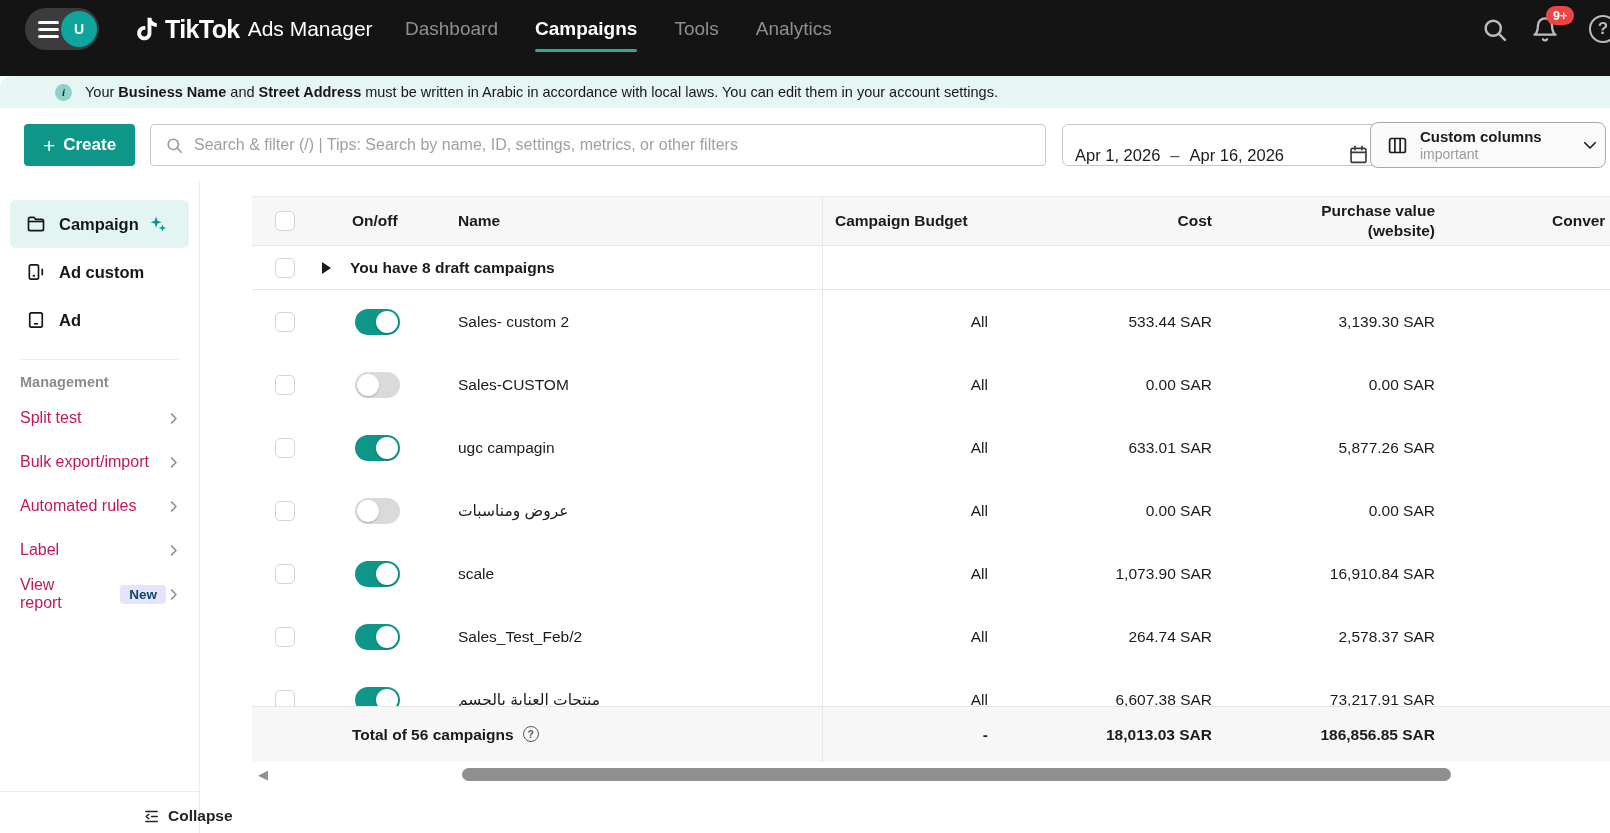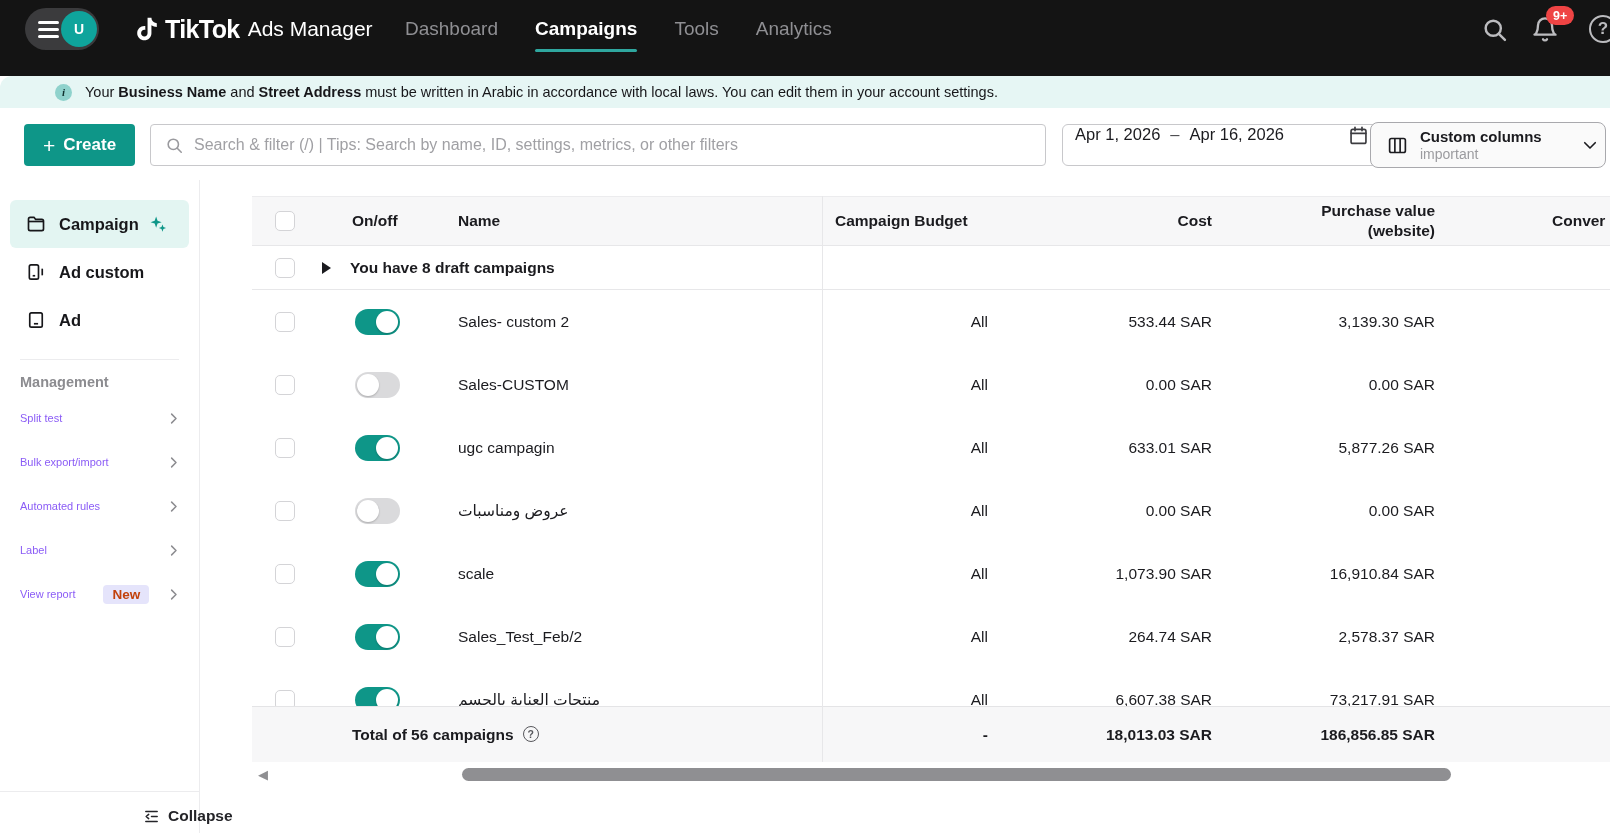--- a/index.html
+++ b/index.html
@@ -49,21 +49,21 @@
                justify-content:center; gap:8px; cursor:pointer; }
   .create-btn .plus{ font-size:21px; font-weight:400; line-height:1; }
   .create-btn .lbl{ font-size:17px; font-weight:700; }
   .search-box{ position:absolute; left:150px; top:124px; width:896px; height:42px; background:#fff;
                border:1px solid #c8c8cb; border-radius:4px; display:flex; align-items:center;
                padding:0 14px; gap:10px; }
   .search-box input{ border:none; outline:none; flex:1; font-size:16px; color:#1b1b1f;
                      font-family:inherit; background:transparent; }
   .search-box input::placeholder{ color:#a0a0a4; }
   .date-picker{ position:absolute; left:1062px; top:124px; width:320px; height:42px; background:#fff;
-                border:1px solid #c8c8cb; border-radius:6px; display:flex; align-items:flex-start;
+                border:1px solid #c8c8cb; border-radius:6px; display:flex; align-items:flex-end;
                 padding:0 12px; font-size:16.5px; cursor:pointer; }
   .date-picker .sep{ margin:0 10px; color:#4a4a4e; }
   .date-picker svg{ margin-left:auto; }
   .columns-btn{ position:absolute; left:1370px; top:122px; width:236px; height:46px; background:#fafafa;
                 border:1px solid #a9a9ad; border-radius:8px; display:flex; align-items:center;
                 padding:0 6px 0 16px; gap:12px; cursor:pointer; }
   .columns-txt{ line-height:1.2; }
   .columns-txt .t1{ font-size:15px; font-weight:700; }
   .columns-txt .t2{ font-size:14px; color:#9b9b9f; }
   .columns-btn .chev{ margin-left:auto; }
@@ -73,22 +73,22 @@
             border-right:1px solid #ececee; }
   .side-item{ display:flex; align-items:center; height:48px; margin:0 10px; padding-left:16px;
               border-radius:6px; cursor:pointer; }
   .side-item.active{ background:#e3f5f2; }
   .side-item .s-label{ font-size:16.5px; font-weight:700; color:#17171a; margin-left:13px; }
   .side-item .sparkle{ margin-left:10px; display:flex; }
   .side-list{ padding-top:20px; }
   .side-divider{ height:1px; background:#ececee; margin:15px 20px 14px 20px; }
   .section-label{ font-size:14.5px; font-weight:700; color:#8c8c90; margin:8px 0 6px 20px; }
   .mgmt-item{ display:flex; align-items:center; height:44px; padding:0 18px 0 20px; cursor:pointer; }
-  .mgmt-item .m-label{ font-size:11px; color:#8b5cf6; }
-  .new-badge{ margin-left:28px; background:#e5e4fb; color:#c2410c; font-size:13.5px; font-weight:600;
+  .mgmt-item .m-label{ font-size:16px; color:#be185d; }
+  .new-badge{ margin-left:28px; background:#e5e4fb; color:#0c4a6e; font-size:13.5px; font-weight:600;
               padding:2px 9px; border-radius:4px; }
   .mgmt-item .chev-r{ margin-left:auto; display:flex; }
   .side-bottom-divider{ position:absolute; left:0; right:0; bottom:41px; height:1px; background:#ececee; }
   .collapse-row{ position:absolute; left:143px; bottom:8px; display:flex; align-items:flex-end; gap:8px;
                  font-size:15.5px; font-weight:700; color:#242428; cursor:pointer; }
 
   
   .table{ position:absolute; left:252px; top:196px; right:0; }
   .vline{ position:absolute; left:570px; top:0; width:1px; height:566px; background:#e7e7e9; z-index:5; }
   .trow{ display:grid; grid-template-columns:58px 106px 406px 166px 224px 223px minmax(0,1fr);

